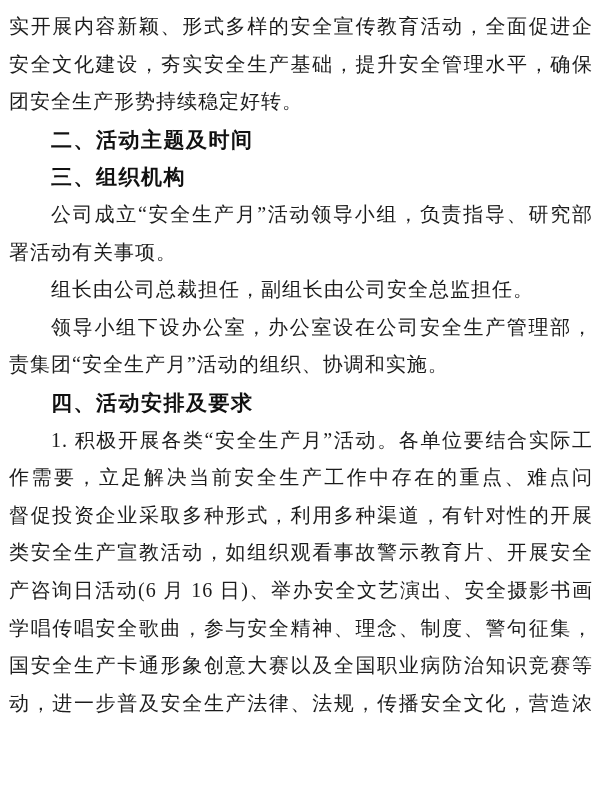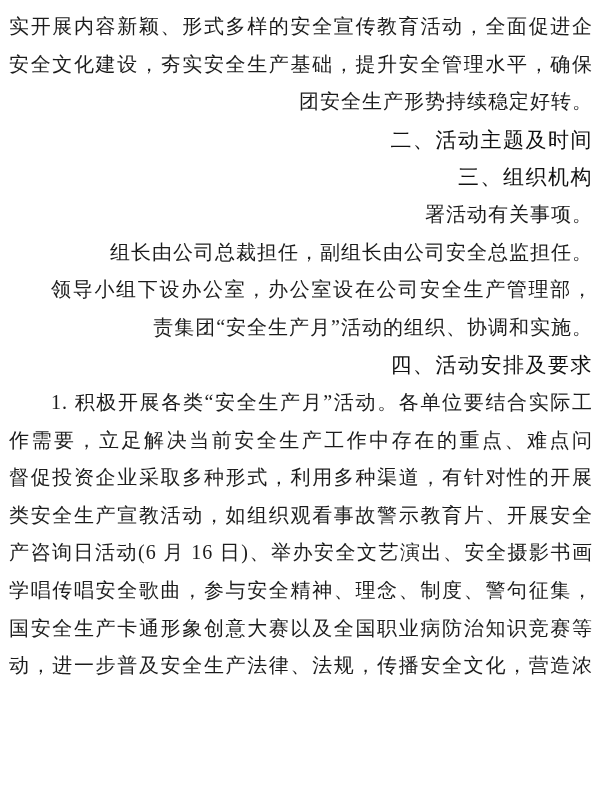--- a/index.html
+++ b/index.html
@@ -16,52 +16,53 @@
     box-sizing: border-box;
     padding: 8px 7px 0 9px;
   }
   .line {
     height: 37.6px;
     line-height: 37.6px;
     font-family: "Liberation Serif", "DejaVu Serif", serif;
     font-size: 20px;
     letter-spacing: 1px;
     color: #1c1c1c;
-    text-align: right;
+    text-align: left;
     white-space: nowrap;
     overflow: hidden;
   }
   
   .line.fill {
     white-space: normal;
     text-align: justify;
     text-align-last: justify;
   }
   
   .line.indent {
     padding-left: 42px;
   }
   
   .line.heading {
     font-family: "Liberation Sans", "DejaVu Sans", sans-serif;
-    font-weight: 400;
+    font-weight: 700;
     font-size: 21px;
     letter-spacing: 1.5px;
     color: #111111;
   }
 </style>
 </head>
 <body>
 
 <div class="page">
   <div class="line fill">实开展内容新颖、形式多样的安全宣传教育活动，全面促进企业</div>
   <div class="line fill">安全文化建设，夯实安全生产基础，提升安全管理水平，确保集</div>
   <div class="line">团安全生产形势持续稳定好转。</div>
   <div class="line heading indent">二、活动主题及时间</div>
   <div class="line heading indent">三、组织机构</div>
+  <div class="line indent fill">公司成立“安全生产月”活动领导小组，负责指导、研究部</div>
   <div class="line">署活动有关事项。</div>
   <div class="line indent">组长由公司总裁担任，副组长由公司安全总监担任。</div>
   <div class="line indent fill">领导小组下设办公室，办公室设在公司安全生产管理部，负</div>
   <div class="line">责集团“安全生产月”活动的组织、协调和实施。</div>
   <div class="line heading indent">四、活动安排及要求</div>
   <div class="line indent fill">1. 积极开展各类“安全生产月”活动。各单位要结合实际工</div>
   <div class="line fill">作需要，立足解决当前安全生产工作中存在的重点、难点问题，</div>
   <div class="line fill">督促投资企业采取多种形式，利用多种渠道，有针对性的开展各</div>
   <div class="line fill">类安全生产宣教活动，如组织观看事故警示教育片、开展安全生</div>
   <div class="line fill">产咨询日活动(6 月 16 日)、举办安全文艺演出、安全摄影书画展、</div>

